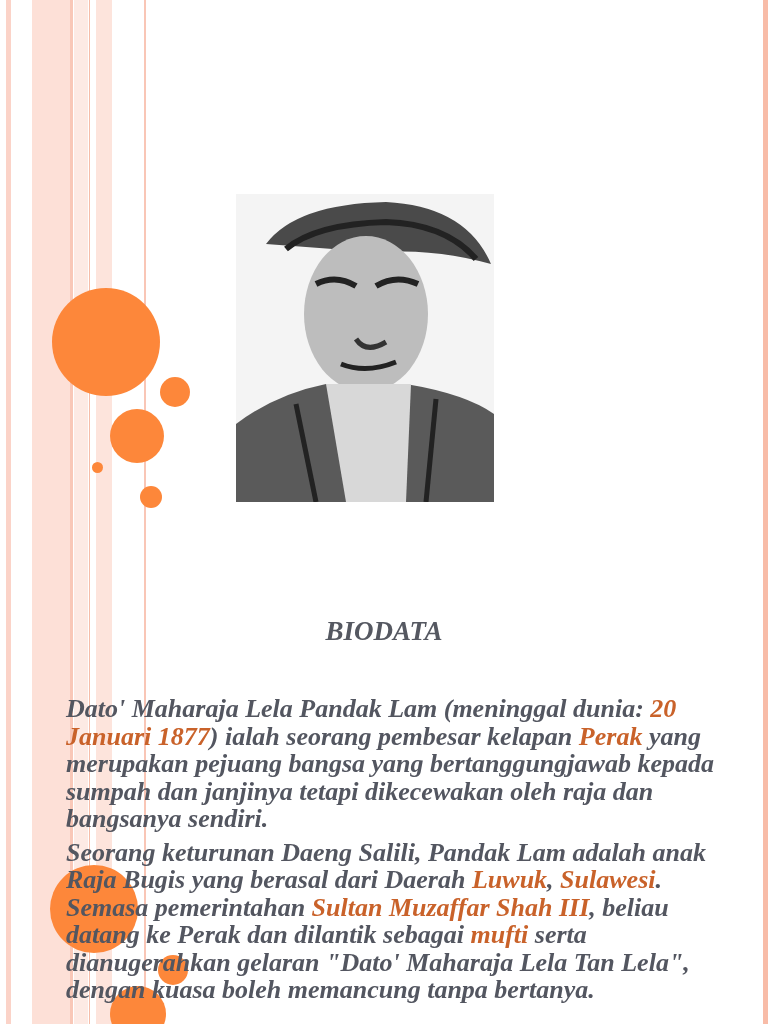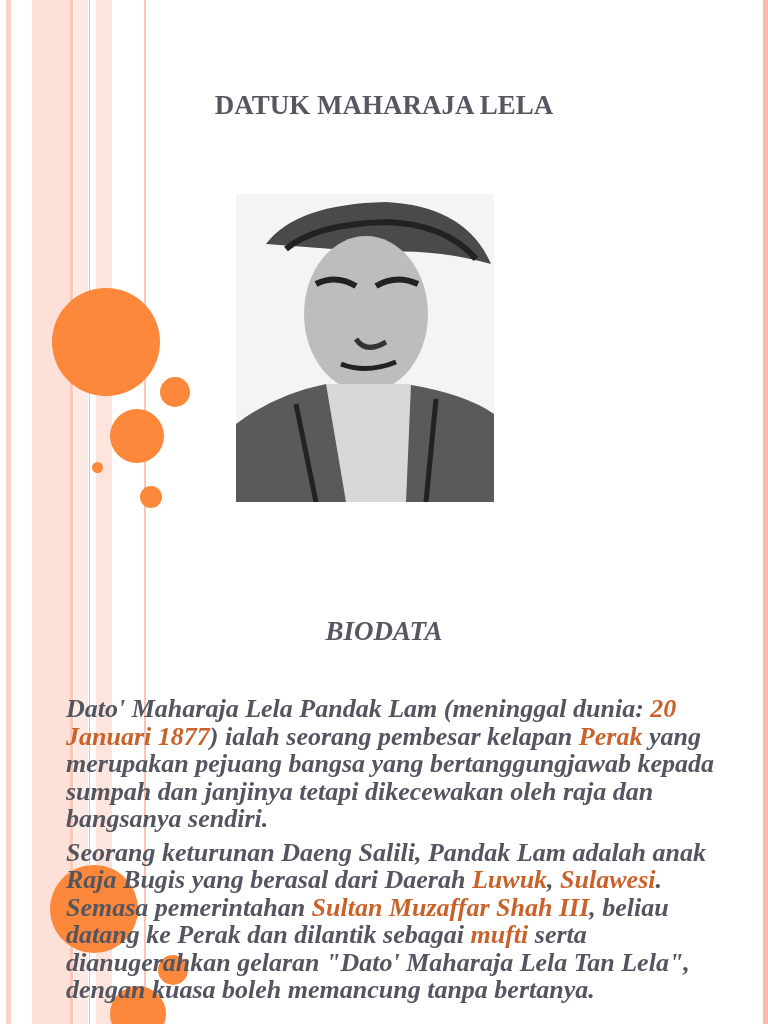--- a/index.html
+++ b/index.html
@@ -23,21 +23,20 @@
   <div class="stripe" style="left:32px;width:38px;background:#fde0d7;"></div>
   <div class="stripe" style="left:70px;width:3px;background:#f9c8b8;"></div>
   <div class="stripe" style="left:74px;width:14px;background:#fdeae4;"></div>
   <div class="stripe" style="left:89px;width:1px;background:#f6bda9;"></div>
   <div class="stripe" style="left:96px;width:16px;background:#fde4dc;"></div>
   <div class="stripe" style="left:144px;width:2px;background:#f9c6b6;"></div>
 </div>
 <div class="rborder"></div>
 
 <div class="slide">
-  <div class="title" style="top:90px;font-size:27px;">DATUK MAHARAJA LELA</div>
 
   <div class="dot" style="left:52px;top:288px;width:108px;height:108px;"></div>
   <div class="dot" style="left:160px;top:377px;width:30px;height:30px;"></div>
   <div class="dot" style="left:110px;top:409px;width:54px;height:54px;"></div>
   <div class="dot" style="left:92px;top:462px;width:11px;height:11px;"></div>
   <div class="dot" style="left:140px;top:486px;width:22px;height:22px;"></div>
 
   <div class="portrait">
     <svg width="258" height="308" viewBox="0 0 258 308">
       <rect width="258" height="308" fill="#f4f4f4"></rect>

